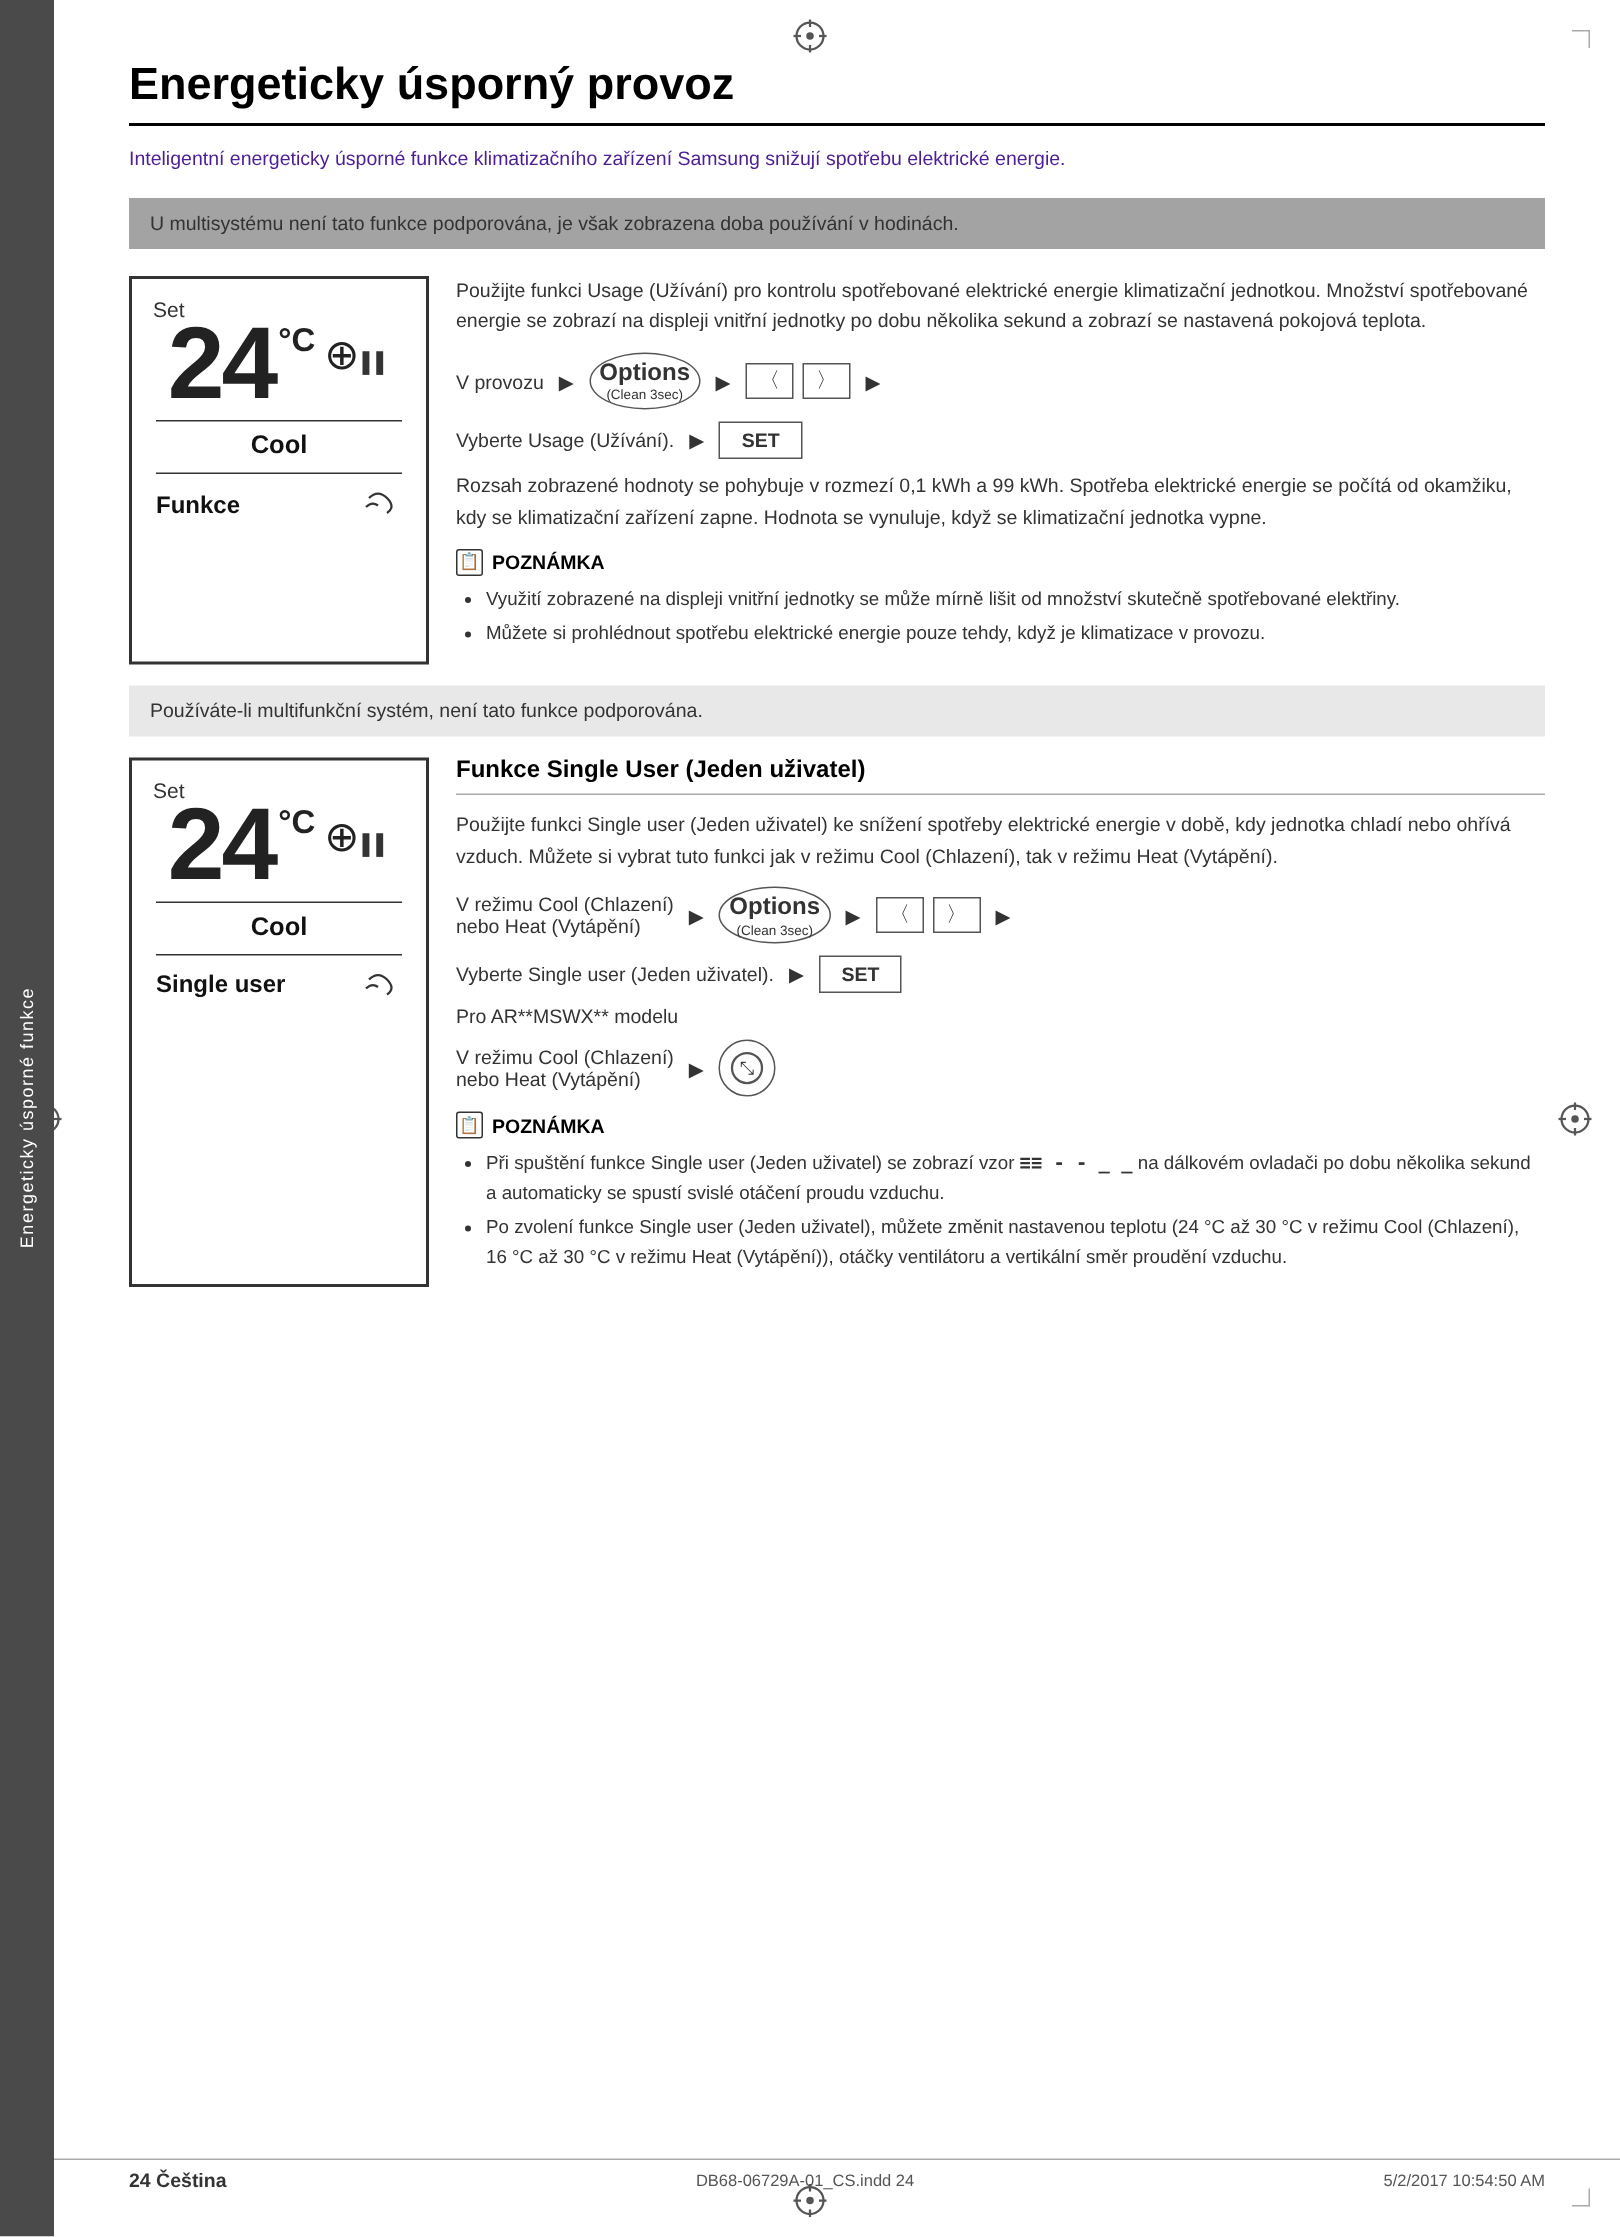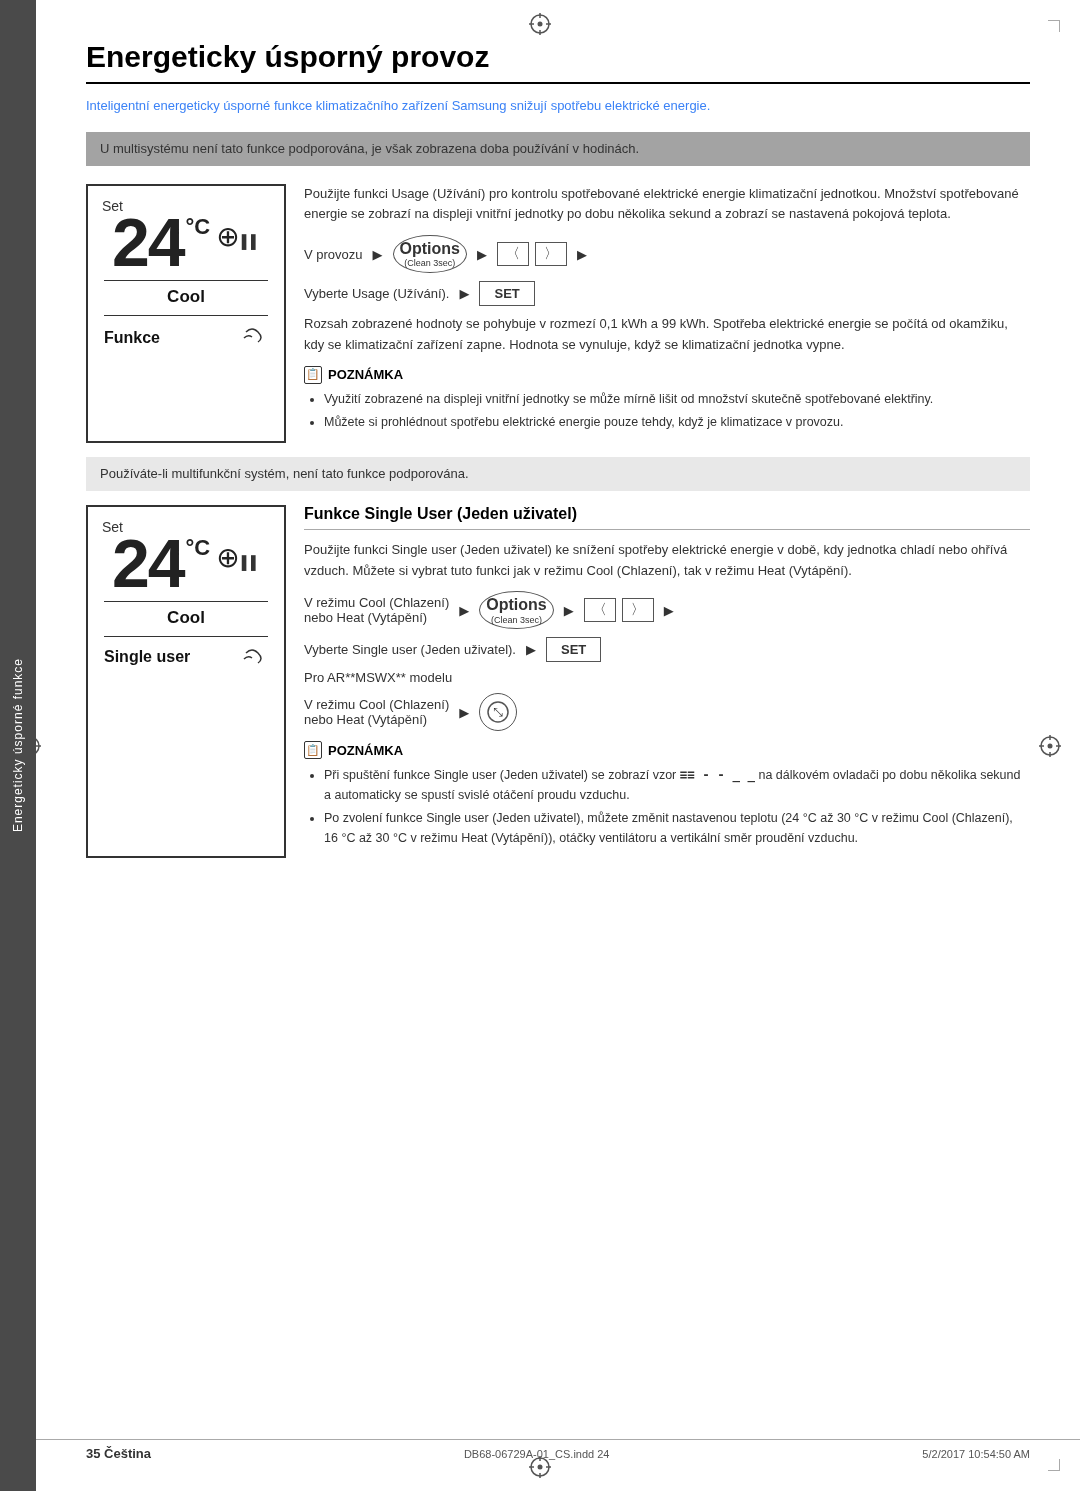--- a/index.html
+++ b/index.html
@@ -61,21 +61,21 @@
       font-weight: 900;
       color: #000;
       margin-bottom: 6px;
       padding-bottom: 8px;
       border-bottom: 2px solid #000;
     }
 
     
     .intro-text {
       font-size: 13px;
-      color: #3b82f6;
+      color: #4c1d95;
       line-height: 1.5;
       margin-top: 12px;
       margin-bottom: 16px;
     }
 
     
     .info-bar {
       background: #a3a3a3;
       padding: 8px 14px;
       font-size: 13px;
@@ -515,16 +515,16 @@
             <li>Po zvolení funkce Single user (Jeden uživatel), můžete změnit nastavenou teplotu (24 °C až 30 °C v režimu Cool (Chlazení), 16 °C až 30 °C v režimu Heat (Vytápění)), otáčky ventilátoru a vertikální směr proudění vzduchu.</li>
           </ul>
         </div>
       </div>
     </div>
   </div>
 
 </div>
 
 <div class="page-footer">
-  <span class="footer-left">35 Čeština</span>
+  <span class="footer-left">24 Čeština</span>
   <span class="footer-center">DB68-06729A-01_CS.indd  24</span>
   <span class="footer-right">5/2/2017  10:54:50 AM</span>
 </div>
 
 </body></html>

